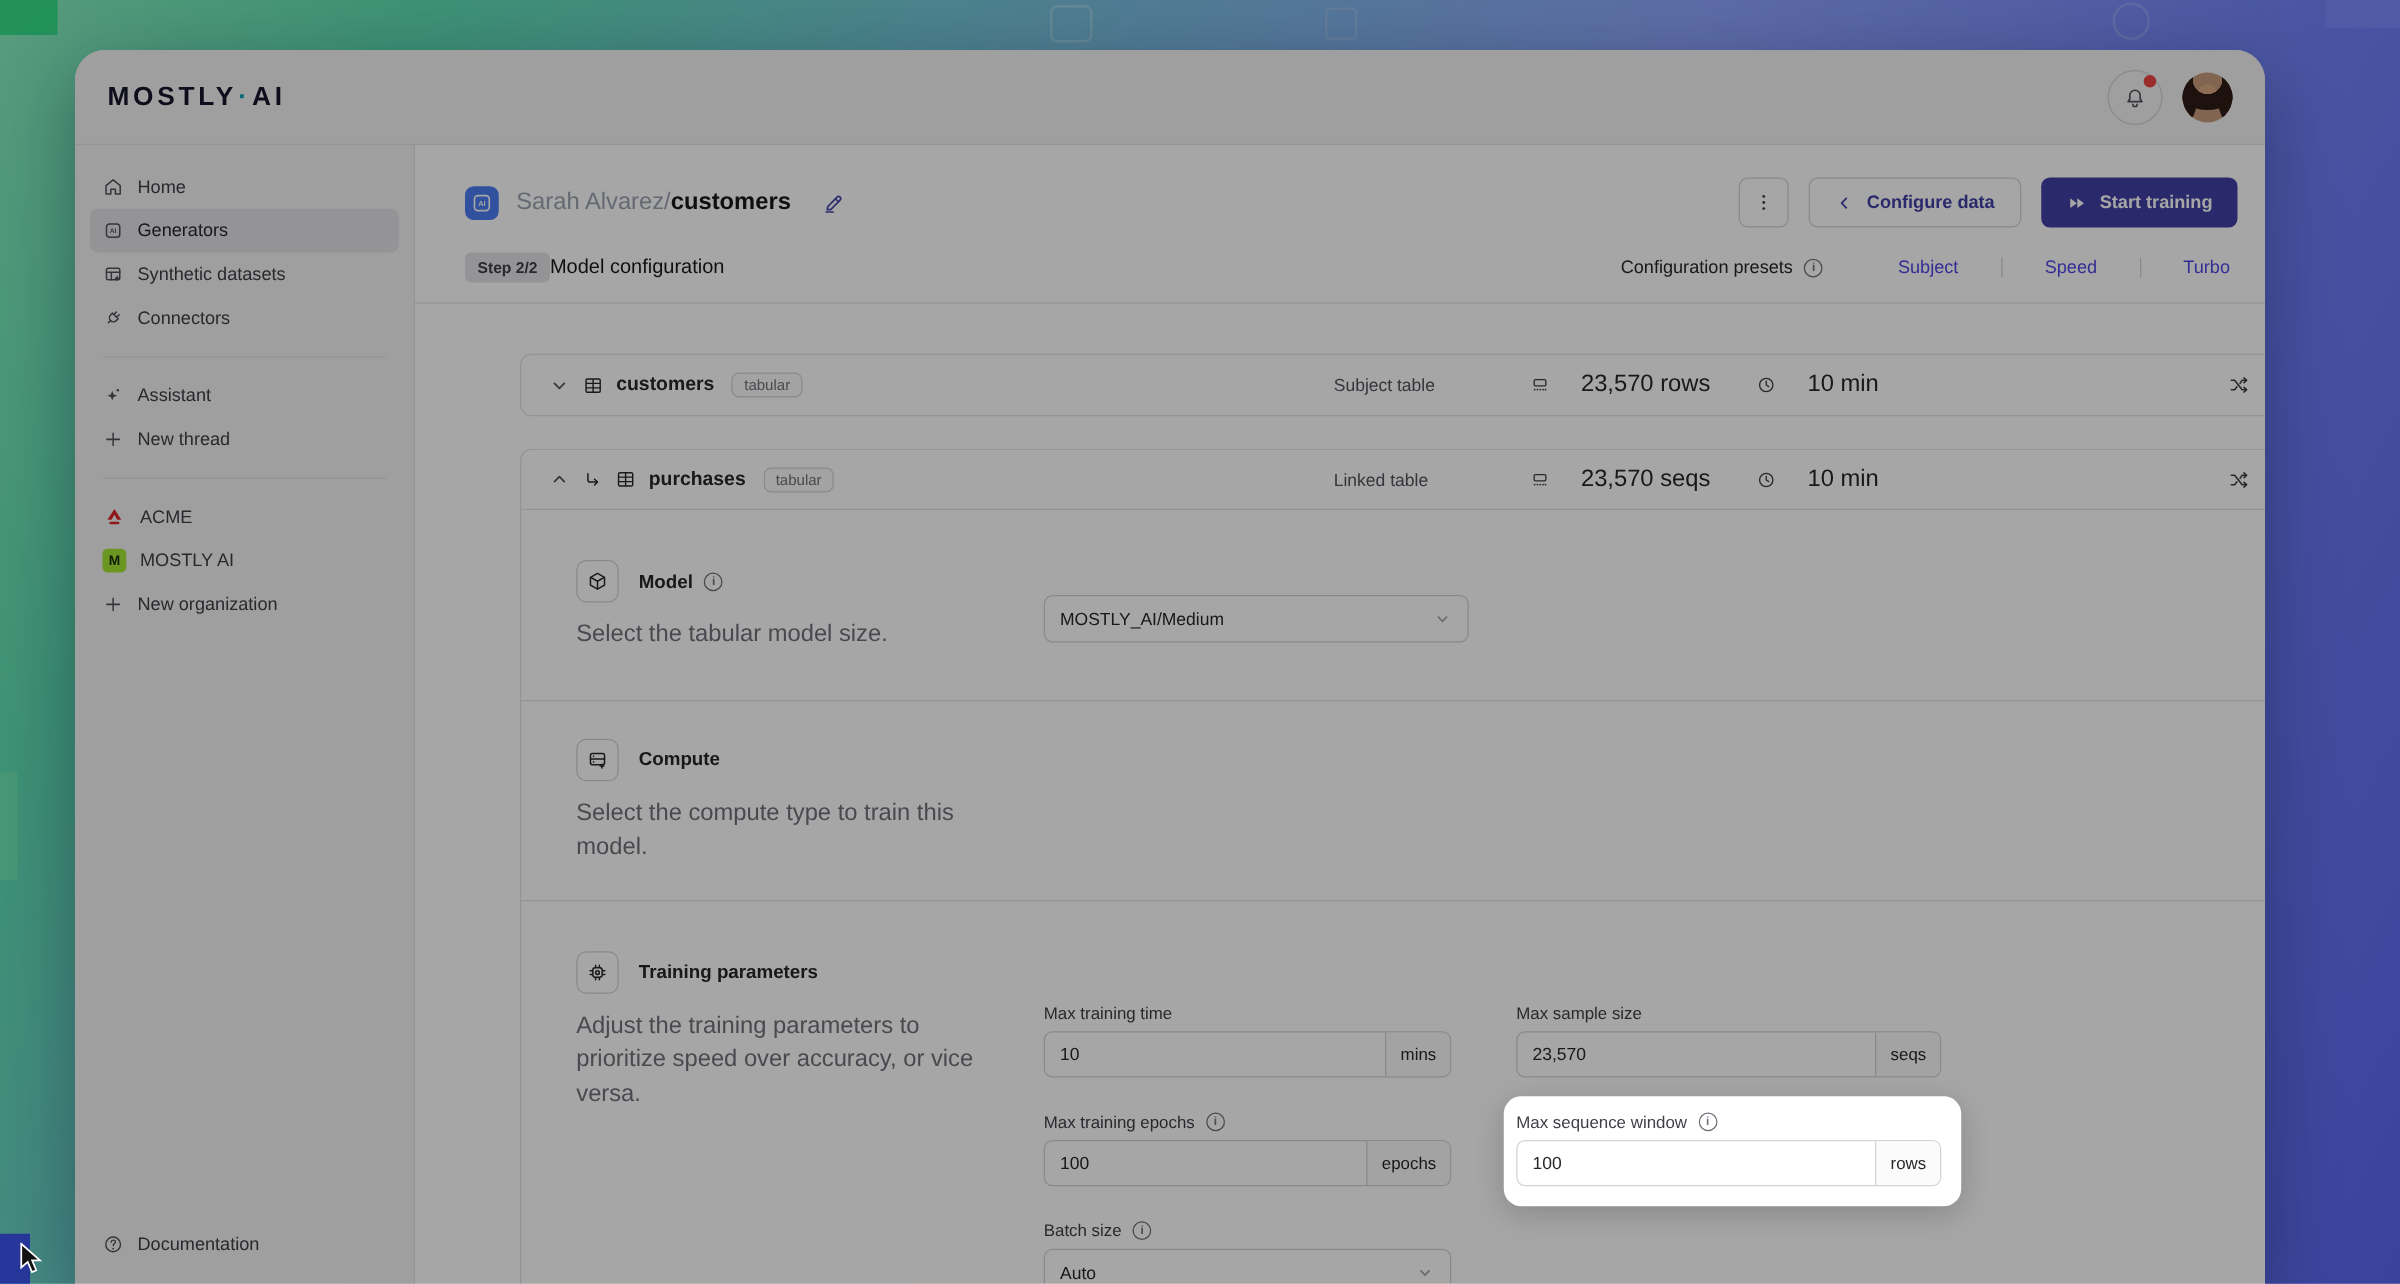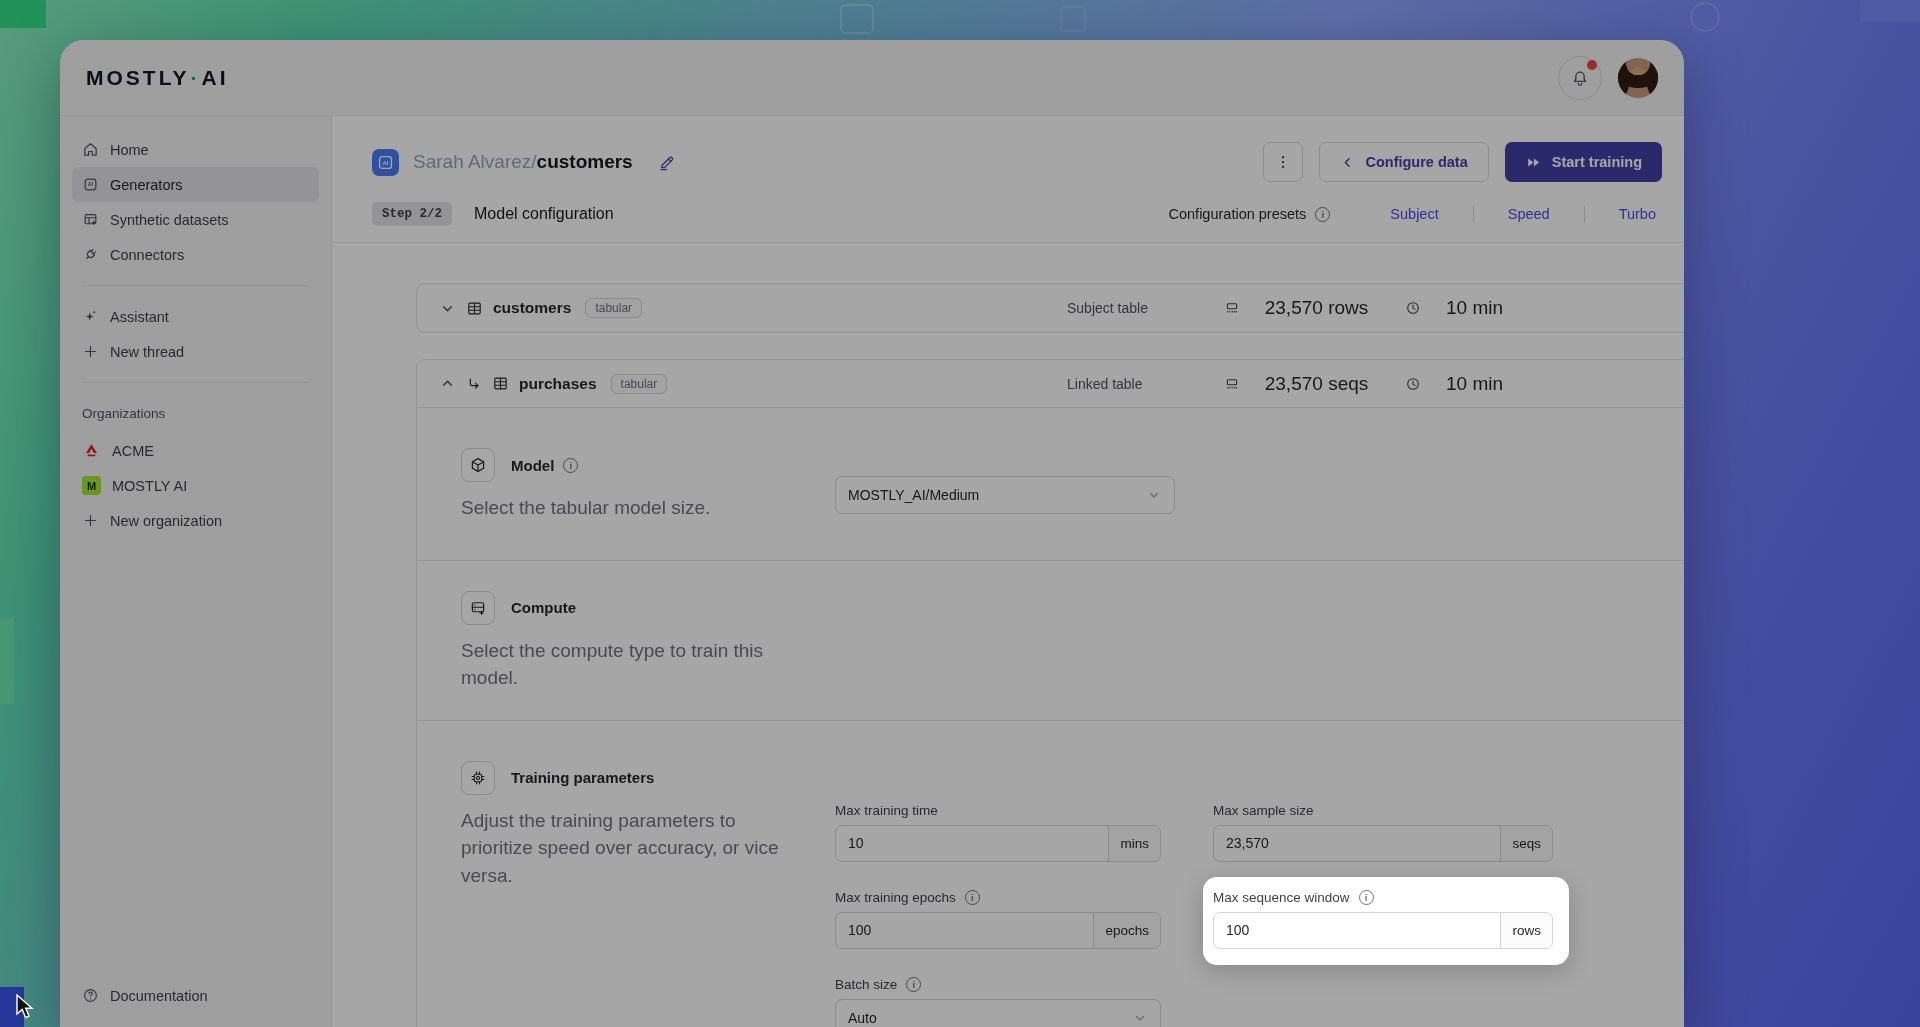--- a/index.html
+++ b/index.html
@@ -15,21 +15,21 @@
   .wallpaper{position:absolute;inset:0;background:linear-gradient(118deg,#86efc0 0%,#5fe0b4 14%,#74c9d8 30%,#8fa7ff 55%,#6e7ff8 78%,#5a68f0 100%);}
   .deco{position:absolute;}
   .deco-a{left:0;top:0;width:46px;height:28px;background:#35e08b;}
   .deco-b{left:0;top:618px;width:14px;height:86px;background:rgba(120,240,180,.6);}
   .deco-c{left:0;bottom:0;width:24px;height:40px;background:#3d55f0;}
   .deco-d{right:0;top:0;width:60px;height:22px;background:#7c8cff;}
   .deco-e{left:840px;top:4px;width:34px;height:30px;border:2px solid rgba(255,255,255,.25);border-radius:6px;}
   .deco-f{left:1690px;top:2px;width:30px;height:30px;border:2px solid rgba(255,255,255,.18);border-radius:50%;}
   .deco-g{left:1060px;top:6px;width:26px;height:26px;border:2px solid rgba(255,255,255,.15);border-radius:4px;}
   
-  .window{position:absolute;left:60px;top:40px;width:1624px;height:987px;background:#fff;border-radius:24px 24px 0 0;overflow:hidden;box-shadow:0 18px 60px rgba(10,20,60,.35);display:flex;flex-direction:column;}
+  .window{position:absolute;left:60px;top:40px;width:1752px;height:987px;background:#fff;border-radius:24px 24px 0 0;overflow:hidden;box-shadow:0 18px 60px rgba(10,20,60,.35);display:flex;flex-direction:column;}
   
   .topbar{height:76px;flex:none;background:var(--bar-bg);border-bottom:1px solid var(--border);display:flex;align-items:center;padding:0 26px;position:relative;}
   .brand{font-size:21px;font-weight:800;letter-spacing:3px;color:var(--brand-dark);display:flex;align-items:center;}
   .brand .dot{color:#0ea5b7;margin:0 1px;}
   .search{position:absolute;left:calc(50% + 40px);transform:translateX(-50%);width:470px;height:40px;border:1px solid #a8a8b0;border-radius:7px;background:rgba(255,255,255,.55);display:flex;align-items:center;gap:10px;padding:0 14px;color:var(--text-gray);}
   .search input{border:none;outline:none;background:transparent;font-size:14.5px;color:var(--text-mid);width:100%;font-family:"Liberation Sans",sans-serif;}
   .search input::placeholder{color:#7d7d87;}
   .top-actions{margin-left:auto;display:flex;align-items:center;gap:16px;}
   .bell-ring{width:44px;height:44px;border:1px solid var(--border2);border-radius:50%;display:flex;align-items:center;justify-content:center;color:#52525b;position:relative;background:transparent;}
   .bell-dot{position:absolute;top:3px;right:4px;width:10px;height:10px;border-radius:50%;background:var(--notif-red);}
@@ -56,21 +56,21 @@
   .crumb-ic{width:27px;height:27px;border-radius:7px;background:var(--icon-blue);display:flex;align-items:center;justify-content:center;}
   .crumb-text{font-size:19px;color:#9ca3af;display:flex;align-items:baseline;gap:0;}
   .crumb-text b{color:#18181b;font-weight:700;}
   .crumb-edit{color:#4746a8;margin-left:10px;}
   .head-actions{margin-left:auto;display:flex;align-items:center;gap:16px;}
   .btn{height:40px;border-radius:7px;display:flex;align-items:center;justify-content:center;font-size:14.5px;font-weight:700;cursor:default;}
   .btn-ghost{width:40px;border:1px solid var(--border2);color:#3f3f46;background:#fff;}
   .btn-outline{border:1px solid var(--border2);color:var(--accent-deep);background:#fff;padding:0 20px;gap:10px;}
   .btn-primary{background:var(--accent-deep);color:#fff;padding:0 20px;gap:10px;}
   .config-bar{display:flex;align-items:center;padding:20px 14px 16px 40px;}
-  .step-badge{background:#e4e4e7;color:#3f3f46;font-size:12.5px;font-weight:700;border-radius:5px;padding:5px 10px;margin-right:22px;font-family:Liberation Mono, monospace;}
+  .step-badge{background:#e4e4e7;color:#3f3f46;font-size:12.5px;font-weight:700;border-radius:5px;padding:5px 10px;}
   .config-title{font-size:16px;font-weight:500;color:#18181b;}
   .presets{margin-left:auto;display:flex;align-items:center;font-size:14.5px;}
   .presets-label{color:#27272a;display:flex;align-items:center;gap:9px;margin-right:26px;}
   .preset-link{color:var(--accent);font-weight:500;padding:0 34px;position:relative;}
   .preset-link + .preset-link{border-left:1px solid var(--border2);}
   .preset-link:last-child{padding-right:14px;}
   .head-divider{height:1px;background:var(--border);}
   .content{flex:1;min-height:0;padding:40px 0 0 84px;}
   
   .tcard{width:1440px;border:1px solid var(--border);border-radius:9px;background:#fff;}
@@ -188,21 +188,20 @@
           </svg>
         <span>Assistant</span>
       </div>
       <div class="side-item">
         <svg class="si" width="17" height="17" viewBox="0 0 24 24" fill="none" stroke="currentColor" stroke-width="1.7" stroke-linecap="round">
             <path d="M12 5v14M5 12h14"></path>
           </svg>
         <span>New thread</span>
       </div>
       <div class="side-div"></div>
-      <div class="side-heading">Organizations</div>
       <div class="side-item">
         <svg class="si" width="19" height="19" viewBox="0 0 24 24" fill="var(--acme-red)">
             <path d="M12 4 19 15h-4.2L12 9.8 9.2 15H5z"></path>
             <rect x="7" y="17" width="10" height="2.4" rx="1"></rect>
           </svg>
         <span>ACME</span>
       </div>
       <div class="side-item">
         <span class="org-badge green">M</span>
         <span>MOSTLY AI</span>

